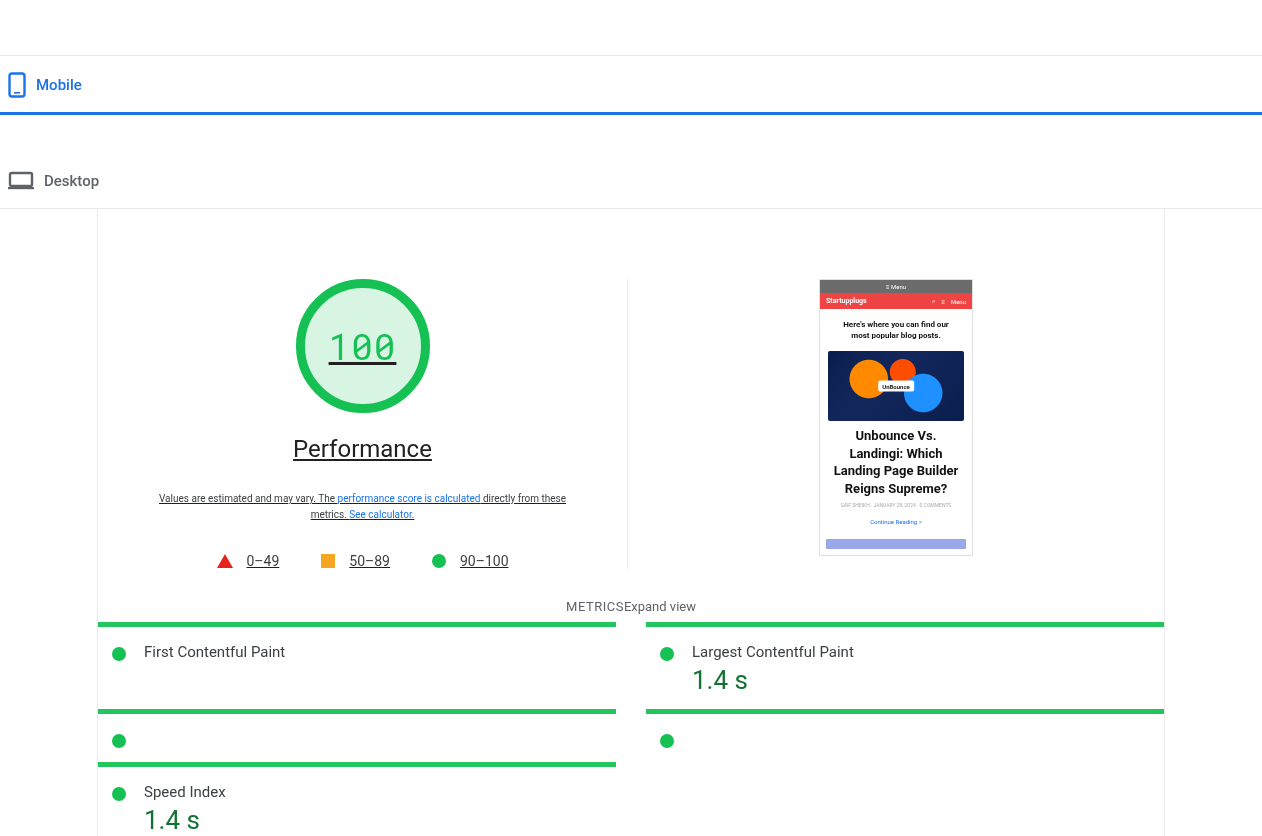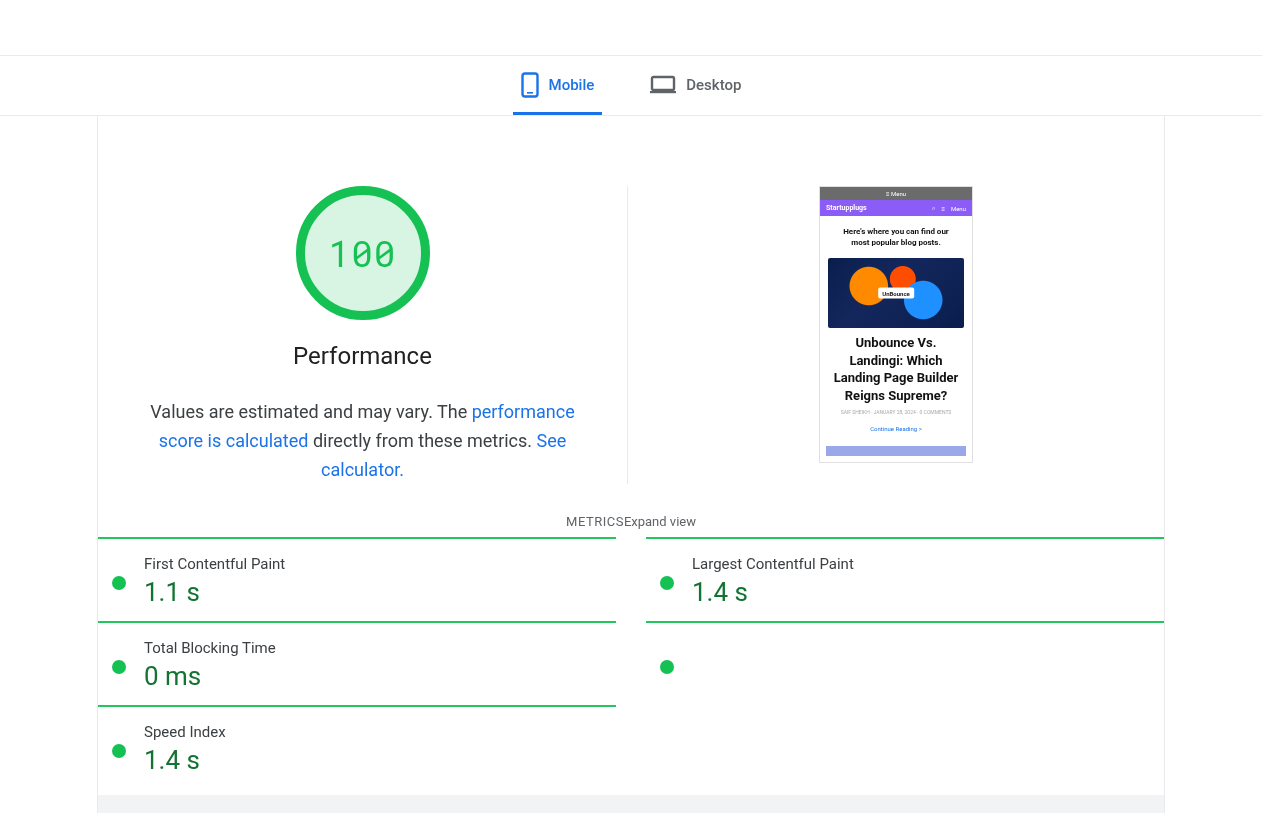--- a/index.html
+++ b/index.html
@@ -12,20 +12,21 @@
   .topbar {
     height: 56px;
     border-bottom: 1px solid #e8eaed;
     background: #fff;
   }
   .tabs {
     display: flex;
     justify-content: center;
     gap: 40px;
     border-bottom: 1px solid #e8eaed;
+    flex-direction: column;
   }
   .tab {
     display: flex;
     align-items: center;
     gap: 10px;
     padding: 16px 8px 14px;
     font-size: 15px;
     font-weight: 500;
     color: #5f6368;
     cursor: pointer;
@@ -50,20 +51,21 @@
     display: flex;
     padding: 70px 0 20px;
   }
   .upper-left {
     flex: 0 0 530px;
     display: flex;
     flex-direction: column;
     align-items: center;
     border-right: 1px solid #e8eaed;
     margin-right: 0;
+    text-decoration: underline;
   }
   .upper-right {
     flex: 1;
     display: flex;
     justify-content: center;
     align-items: flex-start;
   }
 
   .gauge-wrap {
     position: relative;
@@ -87,21 +89,21 @@
     color: #15c153;
     letter-spacing: 1px;
   }
   .perf-title {
     font-size: 24px;
     font-weight: 400;
     color: #212121;
     margin-top: 22px;
   }
   .perf-desc {
-    font-size: 18px;
+    font-size: 10px;
     color: #3c4043;
     text-align: center;
     margin-top: 28px;
     line-height: 1.6;
     max-width: 440px;
   }
   .perf-desc a { color: #1a73e8; text-decoration: none; }
 
   .legend {
     display: flex;
@@ -130,21 +132,21 @@
     color: #444;
   }
   .pv-menu {
     background: #6b6b6b;
     color: #fff;
     text-align: center;
     padding: 3px 0;
     font-size: 6px;
   }
   .pv-bar {
-    background: #8b5cf6;
+    background: #ef4444;
     color: #fff;
     display: flex;
     align-items: center;
     justify-content: space-between;
     padding: 4px 6px;
     font-size: 7px;
     font-weight: 700;
   }
   .pv-bar-right { display:flex; gap:6px; font-weight:400; font-size:6px; align-items:center;}
   .pv-head {
@@ -189,25 +191,25 @@
     letter-spacing: 0.5px;
   }
   .metrics-head .expand { letter-spacing: 0; cursor:pointer; }
   .metrics-grid {
     display:grid;
     grid-template-columns: 1fr 1fr;
     column-gap: 30px;
     padding: 0 0;
   }
   .metric {
-    border-top: 2px solid #22c55e;
+    border-top: 5px solid #22c55e;
     padding: 16px 10px 14px 14px;
     display:flex;
     gap: 18px;
-    align-items:center;
+    align-items:flex-start;
   }
   .metric-dot {
     width:14px; height:14px; background:#15c153; border-radius:50%;
     margin-top:4px; flex-shrink:0;
   }
   .metric-body {}
   .metric-label { font-size:15px; color:#3c4043; }
   .metric-value { font-size:26px; color:#137333; margin-top:4px; font-weight:400;}
   .bottom-strip { height:18px; background:#f1f3f4; margin:6px 0 0;}
 </style>
@@ -242,20 +244,34 @@
   <div class="upper">
     <div class="upper-left">
       <div class="gauge-wrap">
         <div class="gauge-ring">
           <span class="gauge-score">100</span>
         </div>
       </div>
       <div class="perf-title">Performance</div>
       <div class="perf-desc">
         <span>Values are estimated and may vary. The </span><a href="#">performance score is calculated</a><span> directly from these metrics. </span><a href="#">See calculator.</a>
+      </div>
+      <div class="legend">
+        <div class="legend-item">
+          <span class="tri-red"></span>
+          <span>0–49</span>
+        </div>
+        <div class="legend-item">
+          <span class="sq-orange"></span>
+          <span>50–89</span>
+        </div>
+        <div class="legend-item">
+          <span class="ci-green"></span>
+          <span>90–100</span>
+        </div>
       </div>
     </div>
 
     <div class="upper-right">
       <div class="preview">
         <div class="pv-menu">≡  Menu</div>
         <div class="pv-bar">
           <span>Startupplugs</span>
           <span class="pv-bar-right">
             <span>⌕</span>
@@ -276,36 +292,31 @@
   <div class="metrics-head">
     <span>METRICS</span>
     <span class="expand">Expand view</span>
   </div>
 
   <div class="metrics-grid">
     <div class="metric">
       <span class="metric-dot"></span>
       <div class="metric-body">
         <div class="metric-label">First Contentful Paint</div>
-        <div class="metric-value">1.1 s</div>
       </div>
     </div>
     <div class="metric">
       <span class="metric-dot"></span>
       <div class="metric-body">
         <div class="metric-label">Largest Contentful Paint</div>
         <div class="metric-value">1.4 s</div>
       </div>
     </div>
     <div class="metric">
       <span class="metric-dot"></span>
-      <div class="metric-body">
-        <div class="metric-label">Total Blocking Time</div>
-        <div class="metric-value">0 ms</div>
-      </div>
     </div>
     <div class="metric">
       <span class="metric-dot"></span>
     </div>
     <div class="metric">
       <span class="metric-dot"></span>
       <div class="metric-body">
         <div class="metric-label">Speed Index</div>
         <div class="metric-value">1.4 s</div>
       </div>

